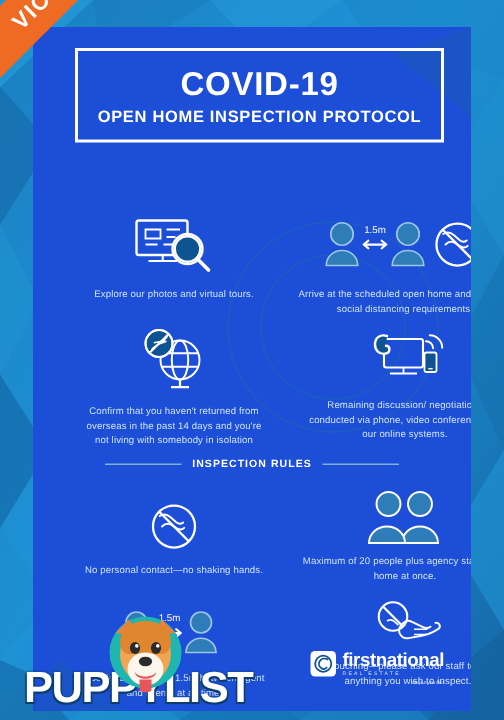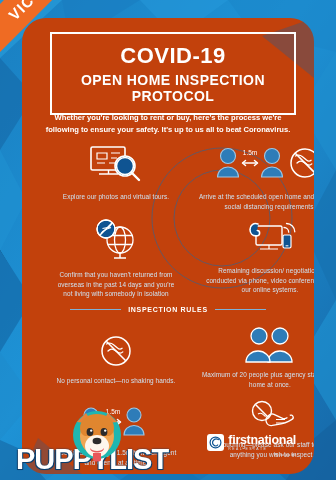--- a/index.html
+++ b/index.html
@@ -12,24 +12,23 @@
   }
 
   
   #bg { position:absolute; inset:0; z-index:0; }
   #bg svg { display:block; width:336px; height:480px; }
 
   
   #panel {
     position:absolute;
     left:22px; top:18px; right:22px; bottom:6px;
-    background:#c2410c;
+    background:#1d4ed8;
     z-index:1;
     overflow:hidden;
-    border-radius:24px;
   }
   #panel-deco { position:absolute; inset:0; opacity:.55; }
 
   
   #ribbon {
     position:absolute; left:-44px; top:-44px;
     width:132px; height:132px; z-index:6;
     pointer-events:none;
   }
   #ribbon .band {
@@ -51,21 +50,21 @@
     border:2px solid #ffffff;
     padding:10px 6px 9px;
     text-align:center;
     z-index:3;
   }
   #title {
     color:#ffffff; font-size:22px; font-weight:bold;
     letter-spacing:.5px; line-height:1.05;
   }
   #subtitle {
-    color:#ffffff; font-size:14px; font-weight:bold;
+    color:#ffffff; font-size:11px; font-weight:bold;
     letter-spacing:.45px; margin-top:5px;
   }
 
   #intro {
     position:absolute; left:18px; right:18px; top:94px;
     text-align:center; color:#ffffff;
     font-size:7.6px; font-weight:bold; line-height:1.55;
     z-index:3;
   }
 
@@ -179,21 +178,20 @@
     <circle cx="200" cy="200" r="48" fill="none" stroke="#1c6aa8" stroke-width="1"></circle>
     <polygon points="292,0 292,60 240,18" fill="#15609f" opacity=".6"></polygon>
     <polygon points="0,456 60,456 16,420" fill="#15609f" opacity=".5"></polygon>
   </svg>
 
   <div id="header-box">
     <div id="title">COVID-19</div>
     <div id="subtitle">OPEN HOME INSPECTION PROTOCOL</div>
   </div>
 
-  <div id="intro">Whether you're looking to rent or buy, here's the process we're following to ensure your safety. It's up to us all to beat Coronavirus.</div>
 
   <div class="cell" id="step-tours">
     <div class="icon">
       <svg width="56" height="42" viewBox="0 0 56 42" fill="none" stroke="#ffffff" stroke-width="1.6">
         <rect x="3" y="3" width="34" height="23" rx="1.5"></rect>
         <path d="M16 30h9M20.5 26v4M11 30h19" stroke-width="1.4"></path>
         <path d="M9 9h10v6H9zM23 9h9M23 14h6M9 19h8M21 19h8" stroke-width="1.2"></path>
         <circle cx="37" cy="22" r="10" fill="#0f5492"></circle>
         <circle cx="37" cy="22" r="8.5"></circle>
         <path d="M43.5 28.5L51 36" stroke-width="2.4" stroke-linecap="round"></path>

